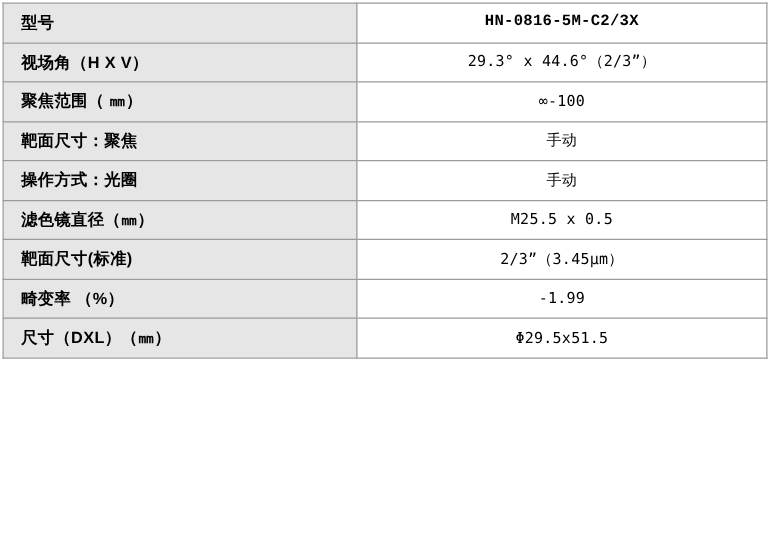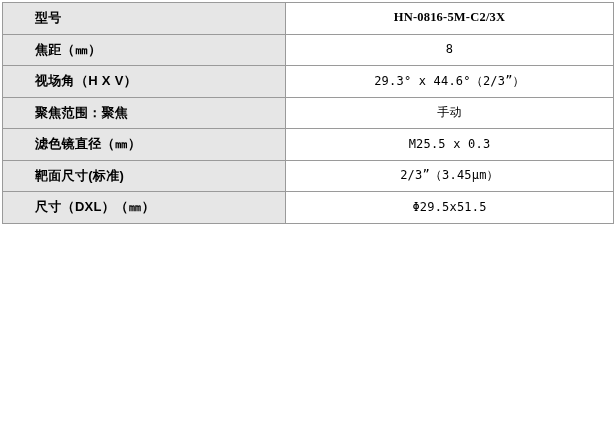--- a/index.html
+++ b/index.html
@@ -26,71 +26,79 @@
   .spec-table td {
     border: 1px solid #9a9a9a;
     font-size: 13px;
     color: #000000;
     padding: 0 0 0 0;
     line-height: 1.1;
     vertical-align: middle;
   }
   td.label-cell {
     background: #e6e6e6;
-    padding-left: 32px;
+    padding-left: 14px;
     font-weight: bold;
     letter-spacing: 0.3px;
   }
   td.value-cell {
     background: #ffffff;
     text-align: center;
     font-family: "DejaVu Sans Mono", "Liberation Mono", monospace;
     font-size: 12px;
     letter-spacing: 0.2px;
   }
   tr.header-row td.label-cell,
   tr.header-row td.value-cell {
     font-weight: bold;
   }
   tr.header-row td.value-cell {
-    font-family: Liberation Serif, serif;
+    font-family: Liberation Mono, monospace;
     font-size: 12.5px;
   }
 </style>
 </head>
 <body>
 
 <table class="spec-table">
   <colgroup>
     <col class="c-label">
     <col class="c-value">
   </colgroup>
   <tbody>
     <tr class="header-row">
       <td class="label-cell">型号</td>
       <td class="value-cell">HN-0816-5M-C2/3X</td>
     </tr>
     <tr>
-      <td class="label-cell">焦距（㎜）</td>
-      <td class="value-cell">8</td>
-    </tr>
-    <tr>
       <td class="label-cell">视场角（H  X  V）</td>
       <td class="value-cell">29.3°  x  44.6°（2/3”）</td>
     </tr>
     <tr>
-      <td class="label-cell">聚焦范围：聚焦</td>
+      <td class="label-cell">聚焦范围（  ㎜）</td>
+      <td class="value-cell">∞-100</td>
+    </tr>
+    <tr>
+      <td class="label-cell">靶面尺寸：聚焦</td>
+      <td class="value-cell">手动</td>
+    </tr>
+    <tr>
+      <td class="label-cell">操作方式：光圈</td>
       <td class="value-cell">手动</td>
     </tr>
     <tr>
       <td class="label-cell">滤色镜直径（㎜）</td>
-      <td class="value-cell">M25.5 x 0.3</td>
+      <td class="value-cell">M25.5 x 0.5</td>
     </tr>
     <tr>
       <td class="label-cell">靶面尺寸(标准)</td>
       <td class="value-cell">2/3”（3.45μm）</td>
+    </tr>
+    <tr>
+      <td class="label-cell">畸变率 （%）</td>
+      <td class="value-cell">-1.99</td>
     </tr>
     <tr>
       <td class="label-cell">尺寸（DXL）（㎜）</td>
       <td class="value-cell">Φ29.5x51.5</td>
     </tr>
   </tbody>
 </table>
 
 </body></html>

